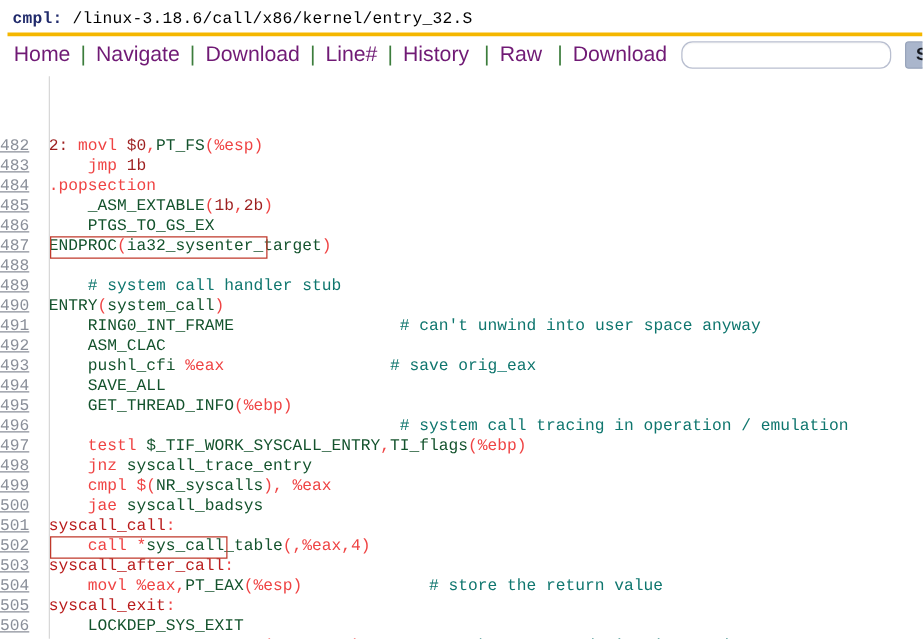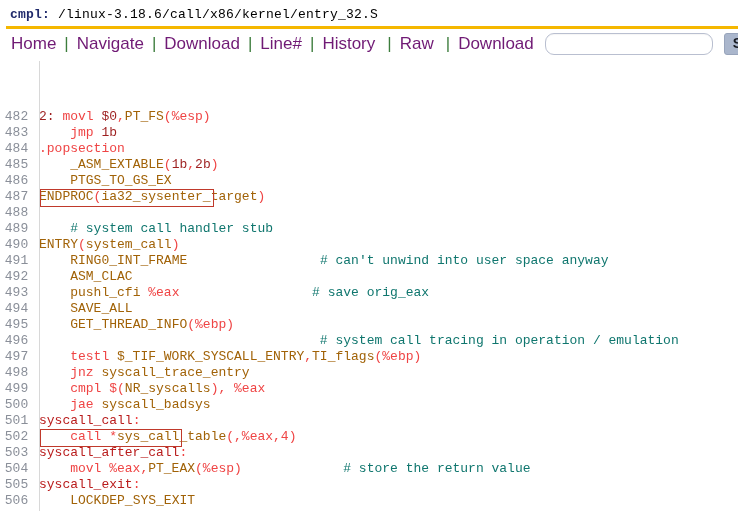--- a/index.html
+++ b/index.html
@@ -106,33 +106,34 @@
     width: 1px;
     background: #d8d8d8;
   }
   .code-line {
     height: 16px;
     display: flex;
     align-items: baseline;
   }
   .lineno {
     width: 33px;
-    text-align: center;
+    text-align: left;
     color: #8a8f99;
     flex: 0 0 33px;
     user-select: none;
     cursor: pointer;
+    text-decoration: underline;
   }
   .code-text {
     margin-left: 6px;
     flex: 1 1 auto;
     overflow: hidden;
   }
   .tok-plain  { color: #ef4444; }
-  .tok-sym    { color: #a16207; }
+  .tok-sym    { color: #14532d; }
   .tok-red    { color: #9d1f1f; }
   .tok-green  { color: #b91c1c; }
   .tok-cmt    { color: #0f766e; }
 
   
   .annot-box {
     position: absolute;
     border: 1.5px solid #c0392b;
     pointer-events: none;
     box-sizing: border-box;

